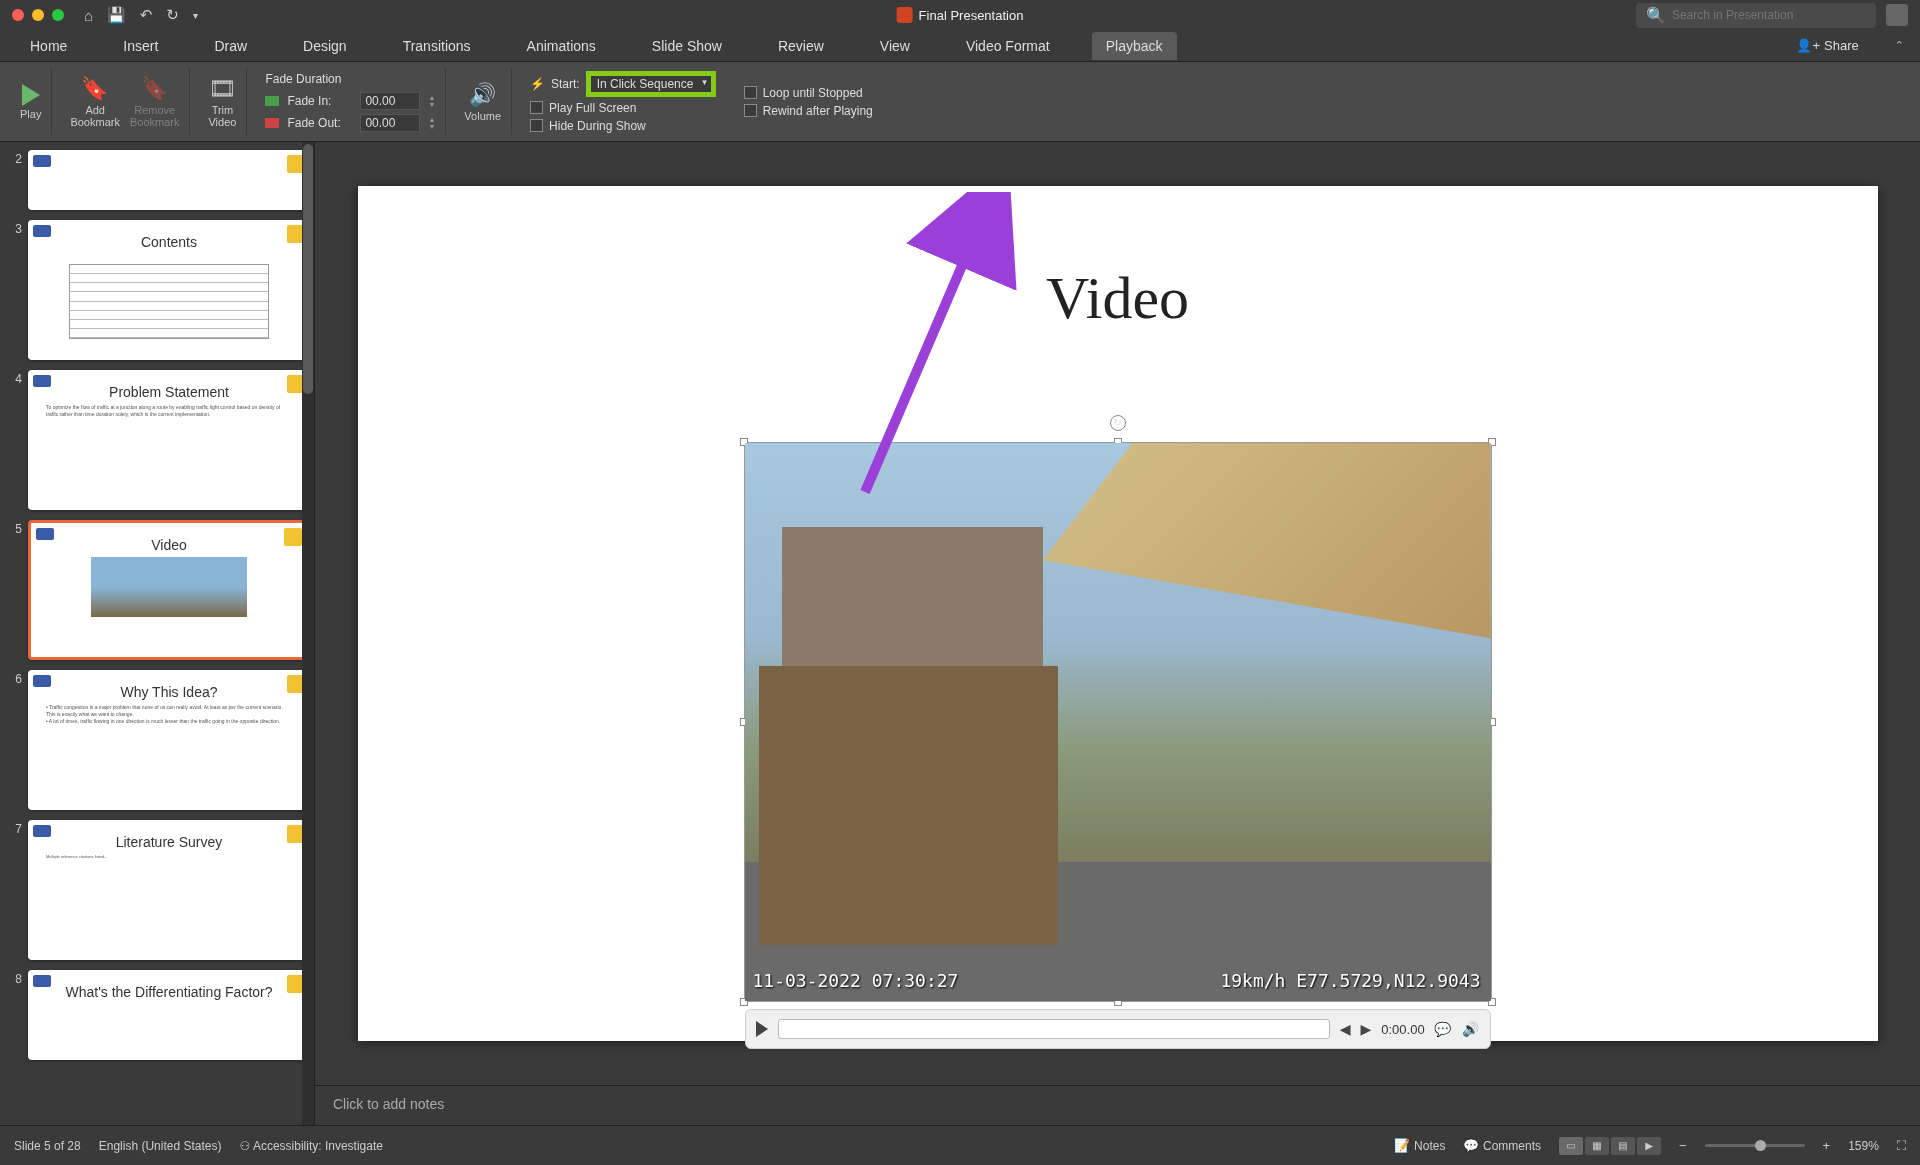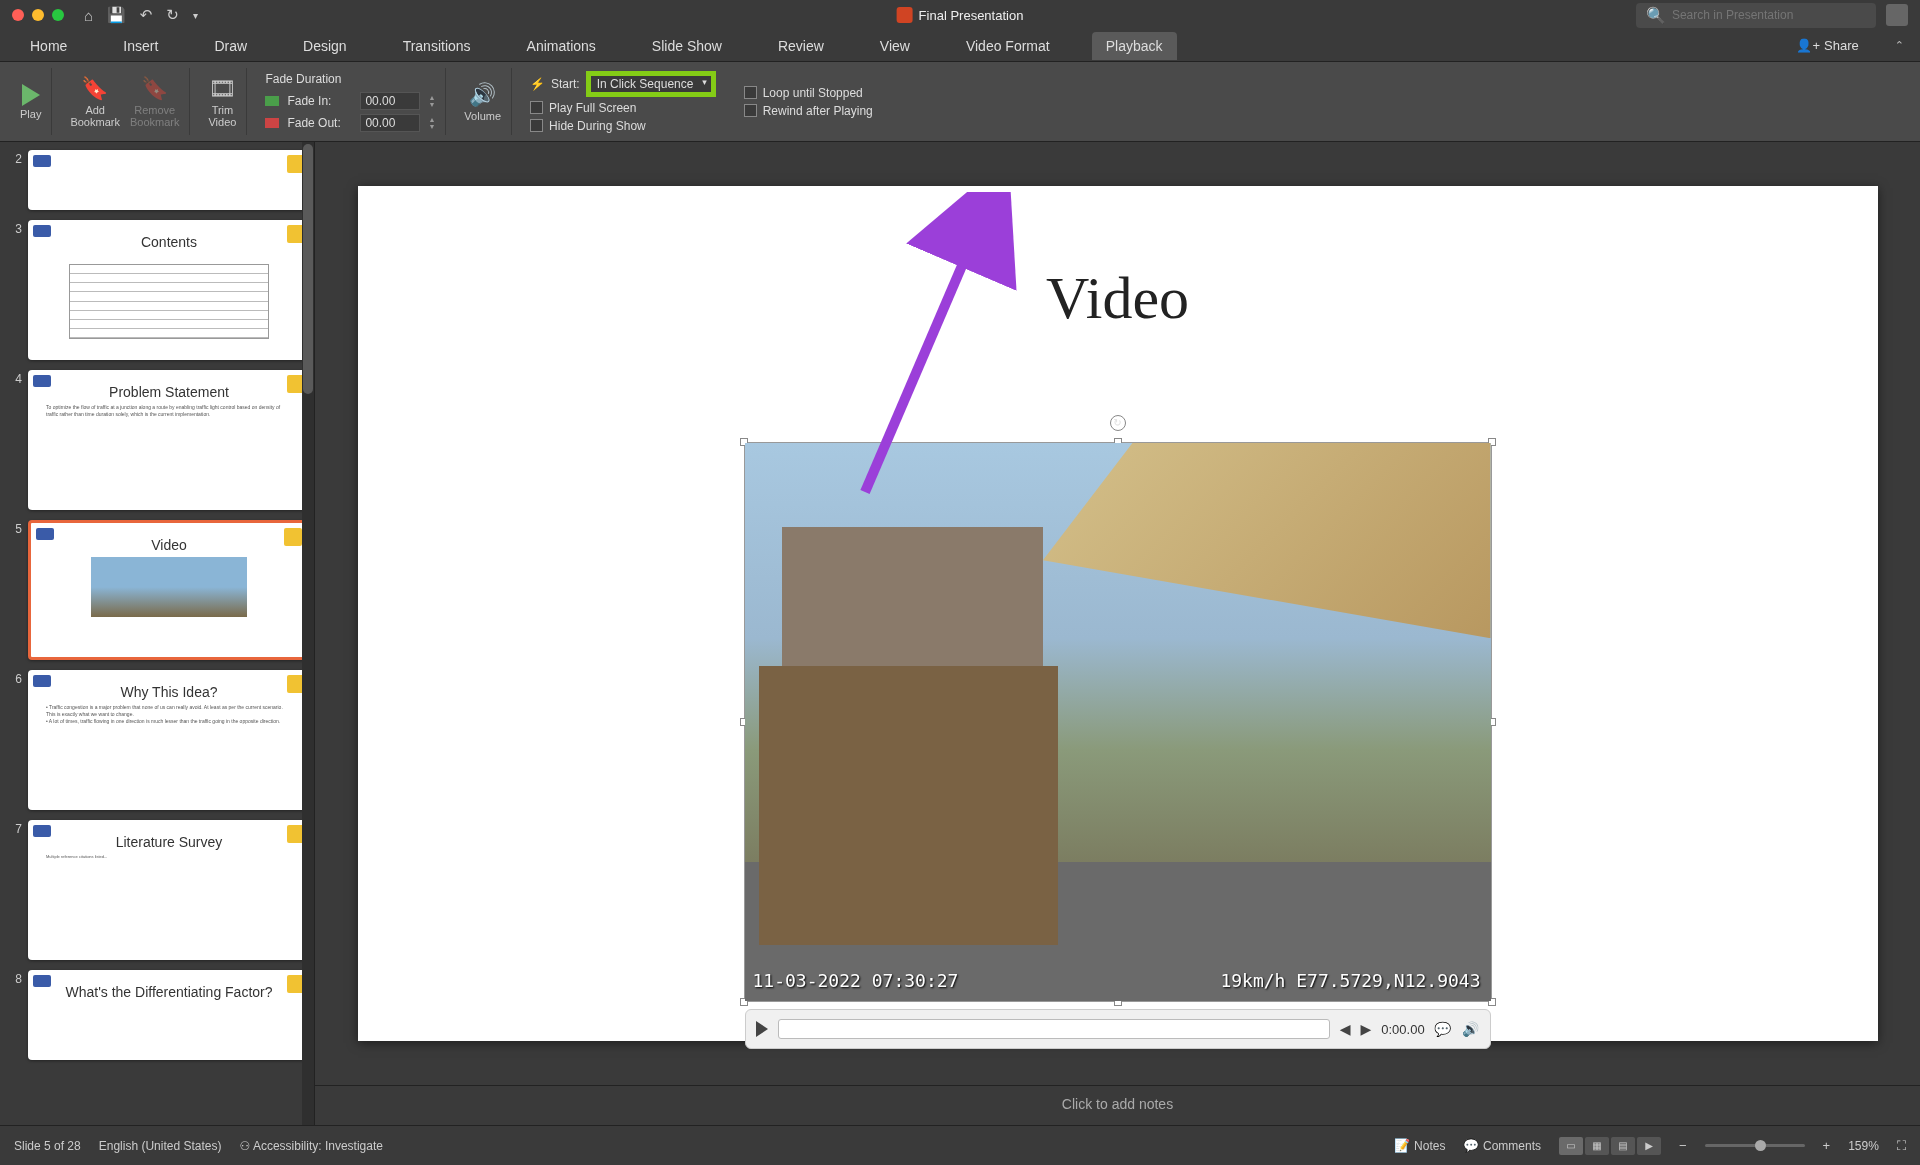--- a/index.html
+++ b/index.html
@@ -89,21 +89,21 @@
 .h-ml { top: 50%; left: -5px; margin-top: -4px; } .h-mr { top: 50%; right: -5px; margin-top: -4px; }
 .rotate-handle { position: absolute; top: -28px; left: 50%; transform: translateX(-50%); width: 16px; height: 16px; border: 1px solid #888; border-radius: 50%; background: #fff; font-size: 10px; text-align: center; line-height: 14px; }
 .video-controls { position: absolute; bottom: -48px; left: 0; width: 100%; height: 40px; background: #f0f0f0; border: 1px solid #ccc; border-radius: 6px; display: flex; align-items: center; padding: 0 10px; gap: 10px; }
 .vc-play { width: 0; height: 0; border-left: 12px solid #444; border-top: 8px solid transparent; border-bottom: 8px solid transparent; }
 .vc-track { flex: 1; height: 20px; background: #fff; border: 1px solid #bbb; border-radius: 3px; }
 .vc-ico { font-size: 14px; color: #444; }
 .vc-time { font-size: 13px; color: #333; }
 .arrow-svg { position: absolute; top: 50px; left: 530px; }
 
 
-.notes { height: 40px; background: #3a3a3a; border-top: 1px solid #222; padding: 10px 18px; font-size: 14px; color: #aaa; text-align: center; }
+.notes { height: 40px; background: #3a3a3a; border-top: 1px solid #222; padding: 10px 18px; font-size: 14px; color: #aaa; }
 
 
 .statusbar { height: 40px; background: #3a3a3a; border-top: 1px solid #222; display: flex; align-items: center; padding: 0 14px; font-size: 12px; color: #ccc; gap: 18px; }
 .statusbar .spacer { flex: 1; }
 .sb-ico { font-size: 13px; }
 .zoom-slider { width: 100px; height: 3px; background: #666; position: relative; border-radius: 2px; }
 .zoom-thumb { position: absolute; top: -4px; left: 50%; width: 11px; height: 11px; background: #aaa; border-radius: 50%; }
 .view-btns { display: flex; gap: 2px; }
 .view-btn { width: 24px; height: 18px; background: #555; border-radius: 2px; display: flex; align-items: center; justify-content: center; font-size: 10px; }
 .view-btn.active { background: #6a6a6a; }

